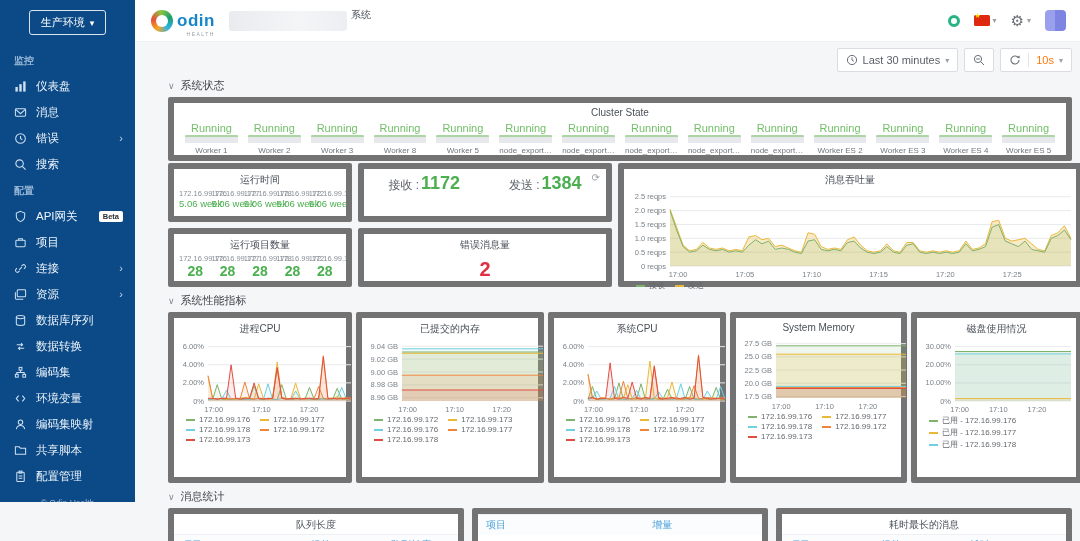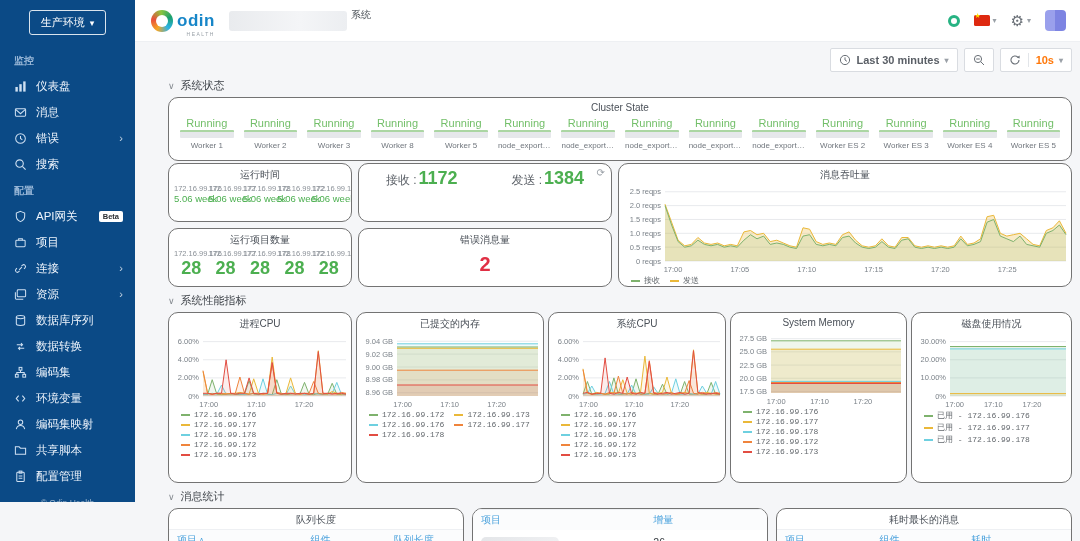--- a/index.html
+++ b/index.html
@@ -33,59 +33,59 @@
   .health-ring { width:12px; height:12px; border-radius:50%; border:3.5px solid #27b383; }
   .lang-sel, .settings-sel { display:flex; align-items:center; gap:3px; cursor:pointer; color:#6a7077; }
   .flag { width:16px; height:11px; background:#de2910; border-radius:1.5px; position:relative; }
   .flag::after { content:"★"; position:absolute; left:1px; top:-3px; color:#ffde00; font-size:7px; }
   .hdr-caret { font-size:8px; color:#9aa0a7; }
   .gear-glyph { font-size:15px; color:#6a7077; line-height:1; }
   .avatar { width:21px; height:21px; border-radius:4px; background:linear-gradient(90deg,#9aa0ec 50%,#7d84e2 50%); filter:blur(.7px); }
 
   
   main { position:absolute; left:135px; top:42px; right:0; bottom:0; background:#f5f6f8; padding:6px 8px 0 33px; overflow:hidden; }
-  .toolbar { display:flex; justify-content:flex-end; gap:6px; margin-bottom:0;font-weight:bold; }
+  .toolbar { display:flex; justify-content:flex-end; gap:6px; margin-bottom:0; }
   .tb { display:flex; align-items:center; gap:5px; background:#fff; border:1px solid #d9dce1; border-radius:2px; height:24px; padding:0 8px; color:#5a5f66; font-size:11px; cursor:pointer; }
   .tb svg { width:12px; height:12px; }
   .tb .orange { color:var(--orange,#ff780a);text-align:right; }
   .tb .sep { width:1px; height:14px; background:#e2e5e9; margin:0 2px; }
 
   .sec-hdr { display:flex; align-items:center; gap:6px; font-size:11px; color:#3e4349; margin:6px 0 4px; cursor:pointer; }
   .sec-hdr .v { font-size:9px; color:#84898f; }
 
-  .panel { background:#fff; border:1px solid #737373; border-radius:10px; position:relative; }
+  .panel { background:#fff; border:6px solid #737373; border-radius:2px; position:relative; }
   .panel-title { text-align:center; font-size:10px; color:#4a5058; padding:4px 0 2px; cursor:pointer; white-space:nowrap; overflow:hidden; }
 
   
   #cluster-panel { height:64px; }
   #cluster-row { display:flex; padding:1px 6px 0; }
   .cl-item { flex:1 1 0; min-width:0; text-align:center; padding:0 5px; }
   .cl-status { font-size:11px; color:#73bf69; line-height:14px; }
   .cl-bar-top { height:2px; background:#abd6a3; border-radius:1px 1px 0 0; }
   .cl-bar { height:6px; background:#e6e8eb; border-radius:0 0 1px 1px; }
   .cl-label { font-size:8px; color:#70767d; margin-top:3px; white-space:nowrap; overflow:hidden; text-overflow:ellipsis; }
 
   
   .stats-row { display:grid; grid-template-columns:184px 254px 1fr; grid-template-rows:59px 59px; gap:6px; margin-top:2px; }
   .stat-cols { display:flex; padding:0 5px; overflow:hidden; }
   .stat-col { flex:1 1 0; min-width:0; text-align:left; }
   .stat-ip { font-size:7.5px; color:#8a9097; white-space:nowrap; overflow:visible; }
   .stat-val-sm { font-size:9.5px; color:var(--green,#4caf50); white-space:nowrap; }
-  .stat-val-lg { font-size:18px; font-weight:bold; color:var(--green,#4caf50); text-align:center; }
+  .stat-val-lg { font-size:14px; font-weight:bold; color:var(--green,#4caf50); text-align:center; }
   .msgs-row { display:flex; justify-content:space-around; align-items:center; padding-top:4px; }
   .msgs-row .lbl { font-size:12px; color:#5d6269; }
   .msgs-row .val { font-size:18px; font-weight:bold; color:var(--green,#4caf50); margin-left:2px; }
   .err-val { text-align:center; font-size:20px; font-weight:bold; color:var(--red,#e02f44); padding-top:4px; }
   .panel-refresh { position:absolute; right:6px; top:3px; font-size:10px; color:#9aa0a7; cursor:pointer; }
   #throughput-panel { grid-row:1 / 3; grid-column:3; }
 
   
   .chart { width:100%; }
   .ctick { font-size:7.5px; fill:#7b8289; font-family:"Liberation Sans",sans-serif; }
-  .legend { display:flex; flex-wrap:wrap; column-gap:10px; row-gap:1px; padding:1px 10px 2px 12px;font-family:Liberation Mono, monospace; }
+  .legend { display:flex; flex-wrap:wrap; column-gap:10px; row-gap:1px; padding:1px 10px 2px 12px; }
   .lg-item { display:inline-flex; align-items:center; gap:4px; font-size:8px; color:#64696e; cursor:pointer; white-space:nowrap; }
   .lg-item i { width:9px; height:2px; display:inline-block; }
 
   .perf-row { display:grid; grid-template-columns:184px 188px 178px 177px 1fr; gap:4px; }
   .perf-row .panel { height:171px; }
   .perf-chart { height:76px; }
   #throughput-chart { height:90px; }
 
   
   .tables-row { display:grid; grid-template-columns:1fr 1fr 1fr; gap:8px; }

